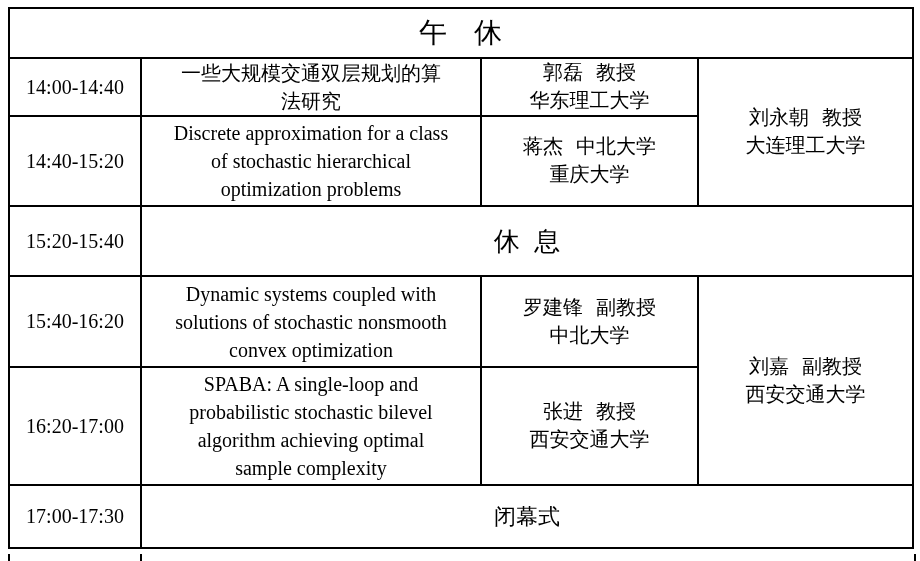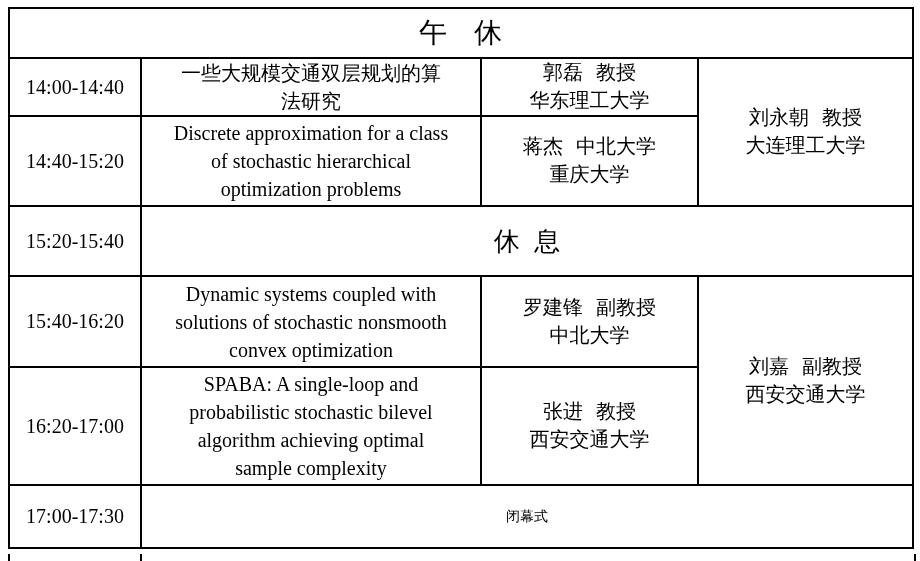--- a/index.html
+++ b/index.html
@@ -47,21 +47,21 @@
   .person-cell {
     font-size: 20px;
     line-height: 1.38;
     word-spacing: 8px;
   }
   .break-cell {
     font-size: 26px;
     word-spacing: 8px;
   }
   .closing-cell {
-    font-size: 14px;
+    font-size: 22px;
   }
   
   .partial-next-row {
     position: absolute;
     left: 8px;
     top: 554px;
     width: 904px;
     height: 7px;
     border-left: 2px solid #000000;
     border-right: 2px solid #000000;

